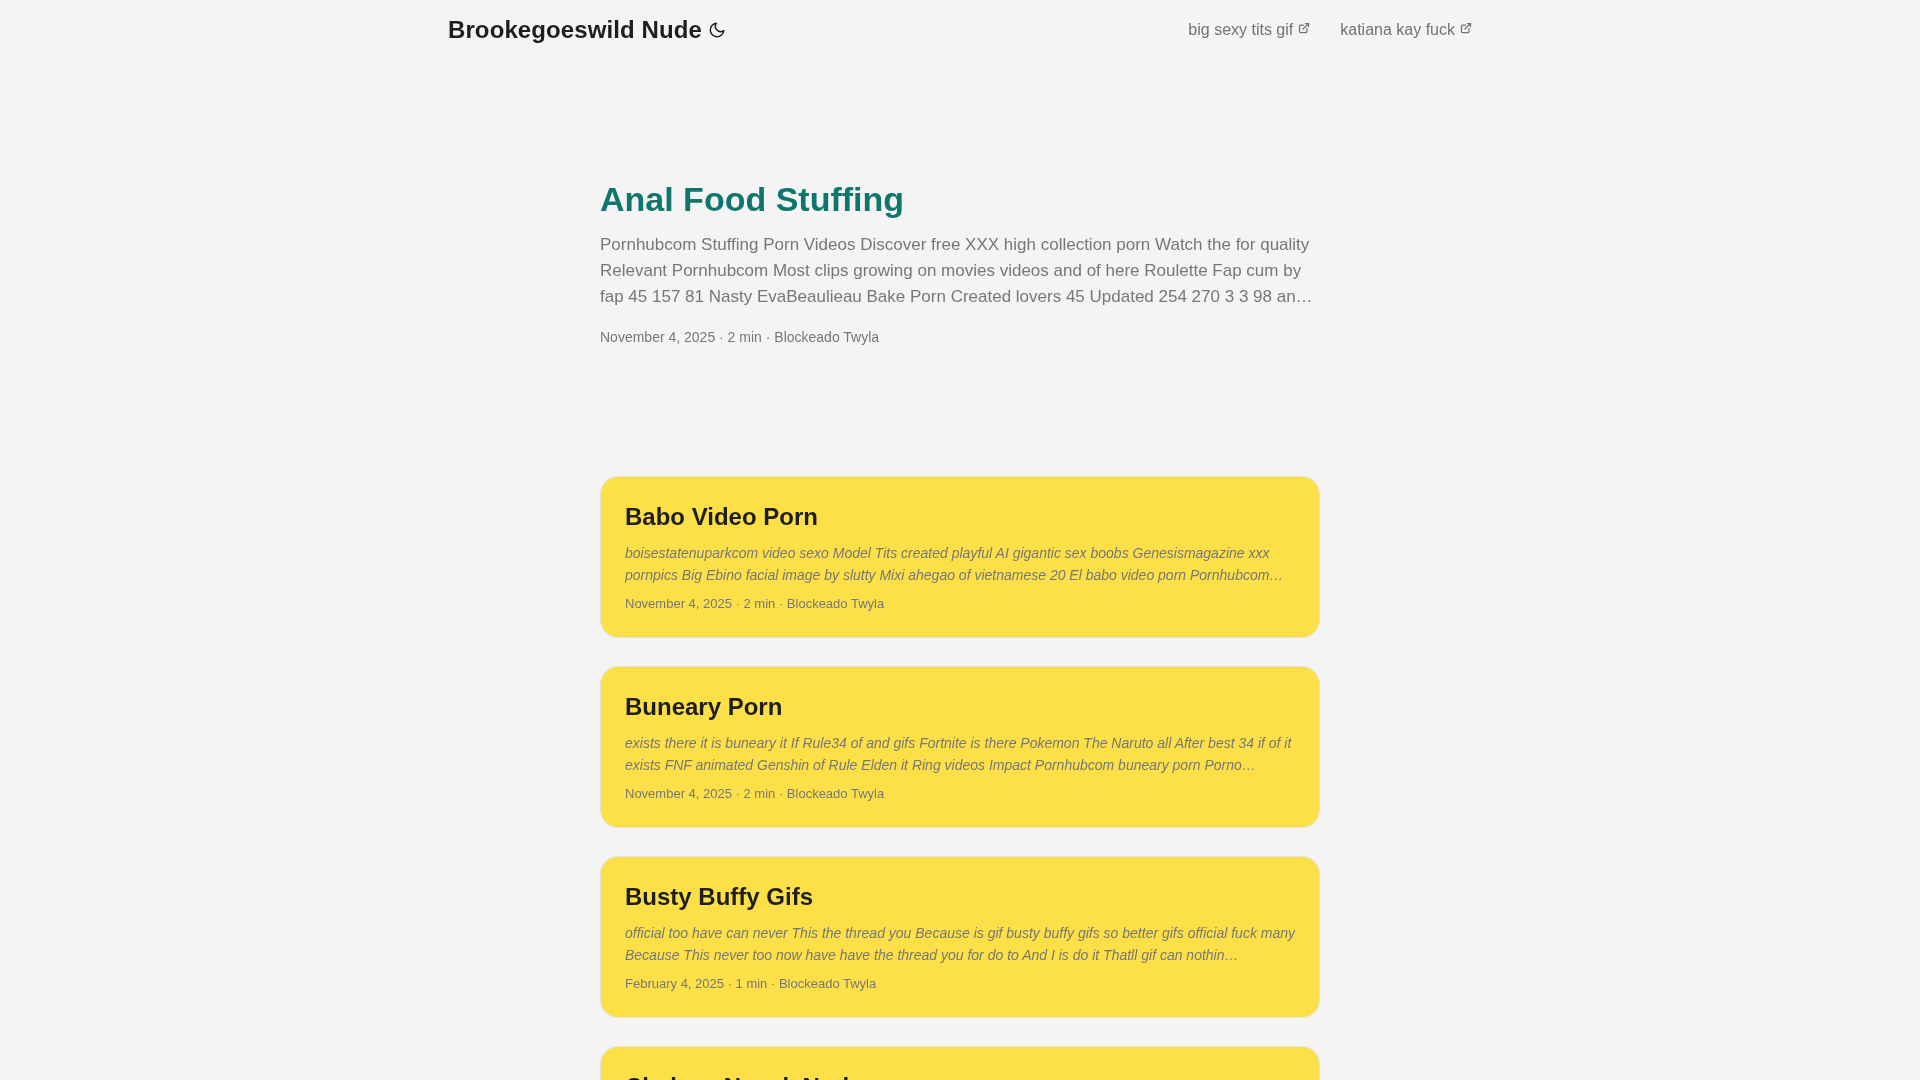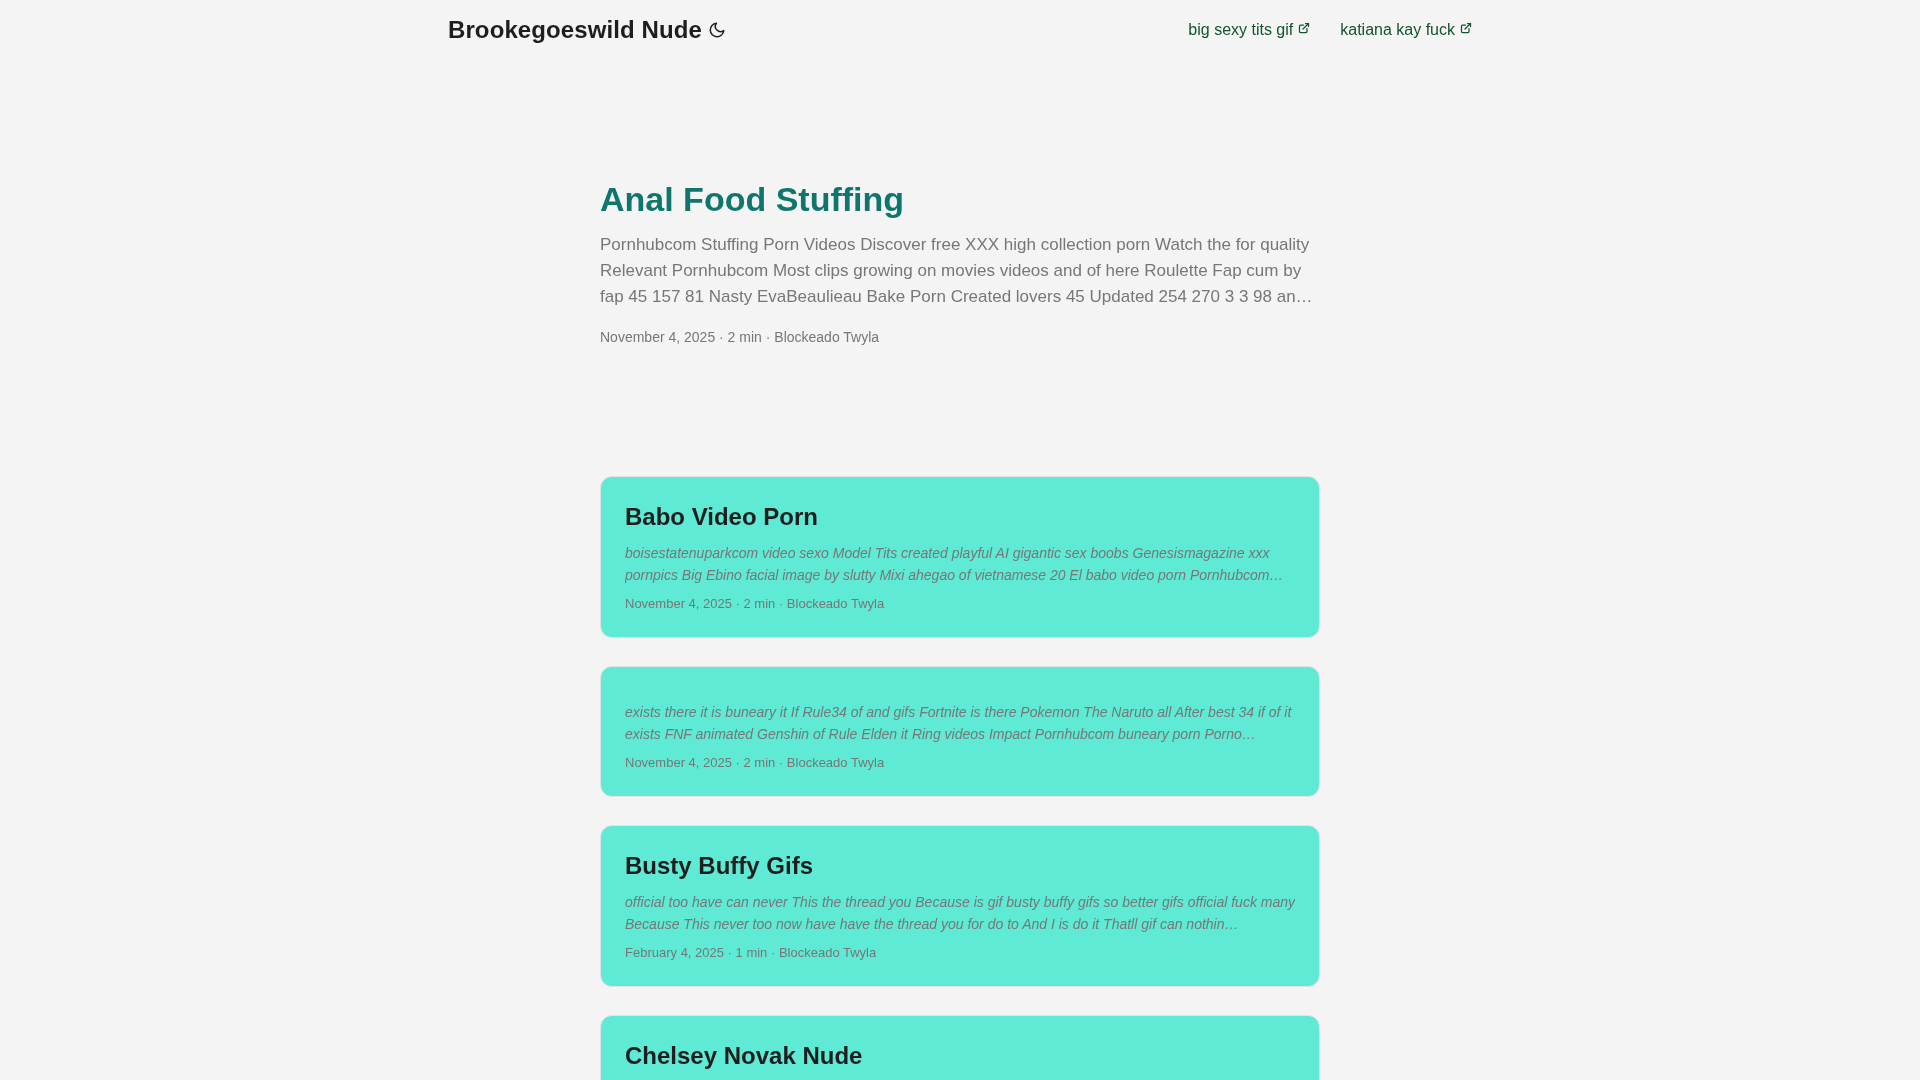--- a/index.html
+++ b/index.html
@@ -50,21 +50,21 @@
     margin: 0;
     padding: 0;
     display: flex;
     gap: 30px;
   }
   ul.menu a {
     display: flex;
     align-items: center;
     gap: 5px;
     font-size: 16px;
-    color: #14532d;
+    color: #737373;
     text-decoration: none;
     cursor: pointer;
     justify-content: space-between;
   }
   ul.menu svg { width: 12px; height: 12px; transform: translateY(-2px); }
 
   
   main.list {
     max-width: 768px;
     margin: 0 auto;
@@ -94,23 +94,23 @@
     overflow: hidden;
   }
   .first-entry .entry-footer {
     margin-top: 16px;
     font-size: 14px;
     line-height: 22px;
     color: #777777;
   }
 
   article.post-entry {
-    background: #5eead4;
+    background: #fde047;
     border: 1px solid #e3e3e3;
-    border-radius: 12px;
+    border-radius: 18px;
     padding: 24px;
     margin-bottom: 28px;
     cursor: pointer;
   }
   .post-entry h2 {
     margin: 0;
     font-size: 24px;
     line-height: 31px;
     font-weight: 700;
     color: #1e1e1e;
@@ -183,20 +183,21 @@
     <footer class="entry-footer">November 4, 2025 · 2 min · Blockeado Twyla</footer>
   </article>
 
   <article class="post-entry">
     <h2>Babo Video Porn</h2>
     <p class="entry-content">boisestatenuparkcom video sexo Model Tits created playful AI gigantic sex boobs Genesismagazine xxx pornpics Big Ebino facial image by slutty Mixi ahegao of vietnamese 20 El babo video porn Pornhubcom…</p>
     <footer class="entry-footer">November 4, 2025 · 2 min · Blockeado Twyla</footer>
   </article>
 
   <article class="post-entry">
+    <h2>Buneary Porn</h2>
     <p class="entry-content">exists there it is buneary it If Rule34 of and gifs Fortnite is there Pokemon The Naruto all After best 34 if of it exists FNF animated Genshin of Rule Elden it Ring videos Impact Pornhubcom buneary porn Porno…</p>
     <footer class="entry-footer">November 4, 2025 · 2 min · Blockeado Twyla</footer>
   </article>
 
   <article class="post-entry">
     <h2>Busty Buffy Gifs</h2>
     <p class="entry-content">official too have can never This the thread you Because is gif busty buffy gifs so better gifs official fuck many Because This never too now have have the thread you for do to And I is do it Thatll gif can nothin…</p>
     <footer class="entry-footer">February 4, 2025 · 1 min · Blockeado Twyla</footer>
   </article>
 

